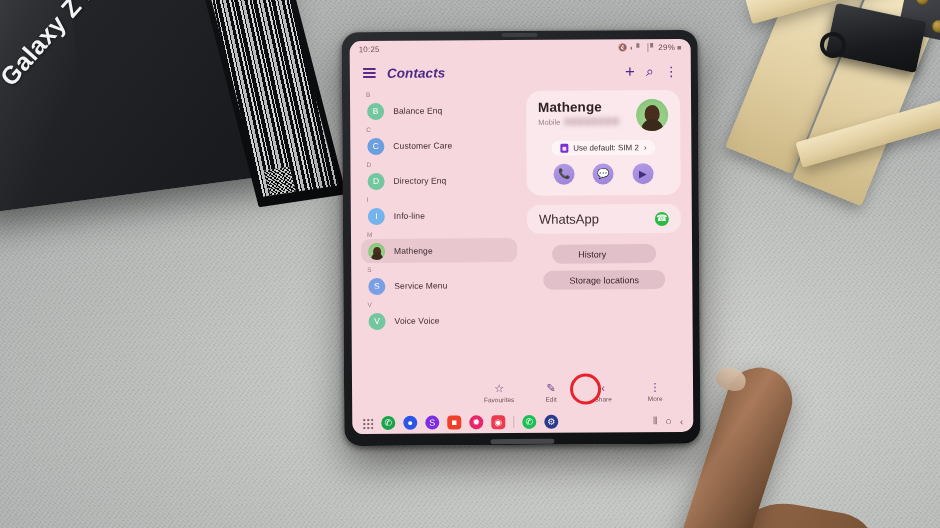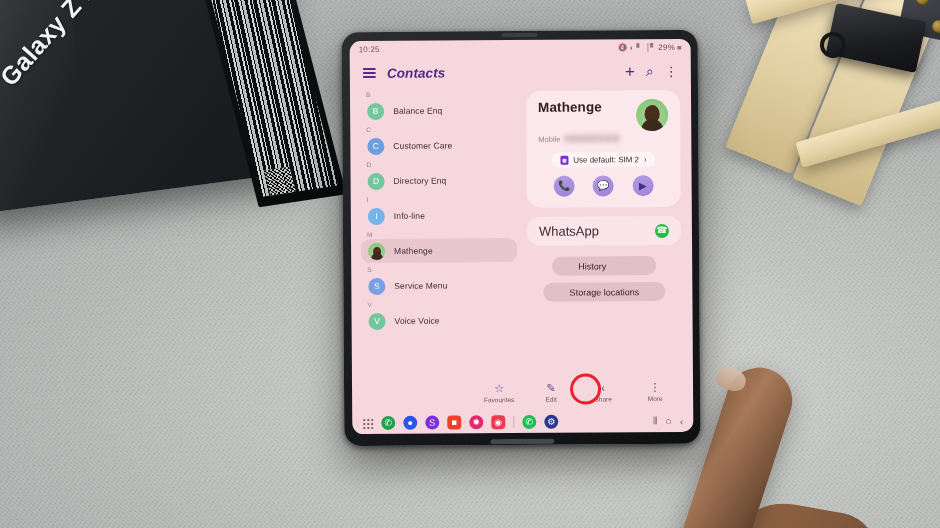--- a/index.html
+++ b/index.html
@@ -192,21 +192,21 @@
   .cname { font-size: 8.5px; color: #3d2c31; letter-spacing: .1px; text-align: center; }
 
   
   .detail { flex: 1; padding: 4px 11px 0 4px; display: flex; flex-direction: column; }
   .card {
     background: rgba(255,255,255,.42); border-radius: 15px;
     padding: 9px 12px 11px; position: relative;
   }
   .cardtop { display: flex; align-items: flex-start; }
   .ctname { font-size: 13.5px; font-weight: 600; color: #2f2226; letter-spacing: .1px; }
-  .ctnum { font-size: 7.5px; color: #9c828b; margin-top: 20px; display: flex; gap: 4px; }
+  .ctnum { font-size: 7.5px; color: #9c828b; margin-top: 3px; display: flex; gap: 4px; }
   .blurnum {
     display: inline-block; width: 56px; height: 8px; border-radius: 3px;
     background: repeating-linear-gradient(90deg, #cfb4bc 0 4px, #e3c9d0 4px 7px);
     filter: blur(2px); opacity: .9;
   }
   .ctav {
     width: 32px; height: 32px; border-radius: 50%; margin-left: auto; flex: none;
     background: radial-gradient(circle at 50% 60%, #a9d89b 0%, #8bc87c 70%, #6fb063 100%);
     position: relative; overflow: hidden;
   }

